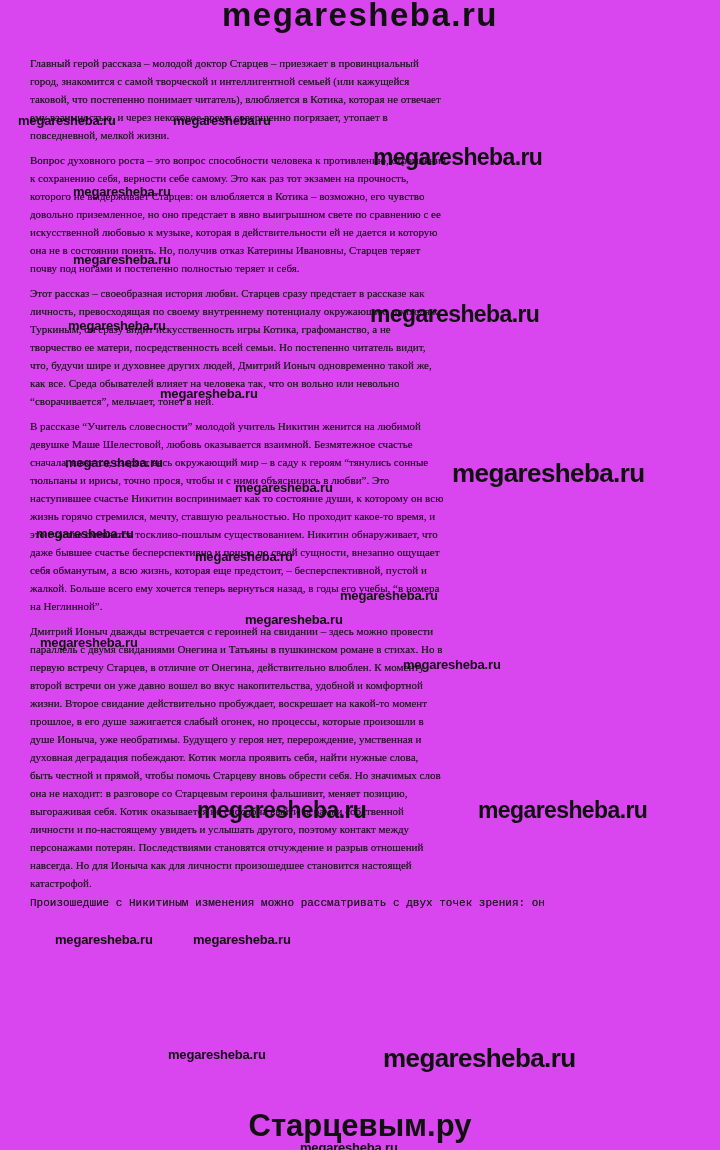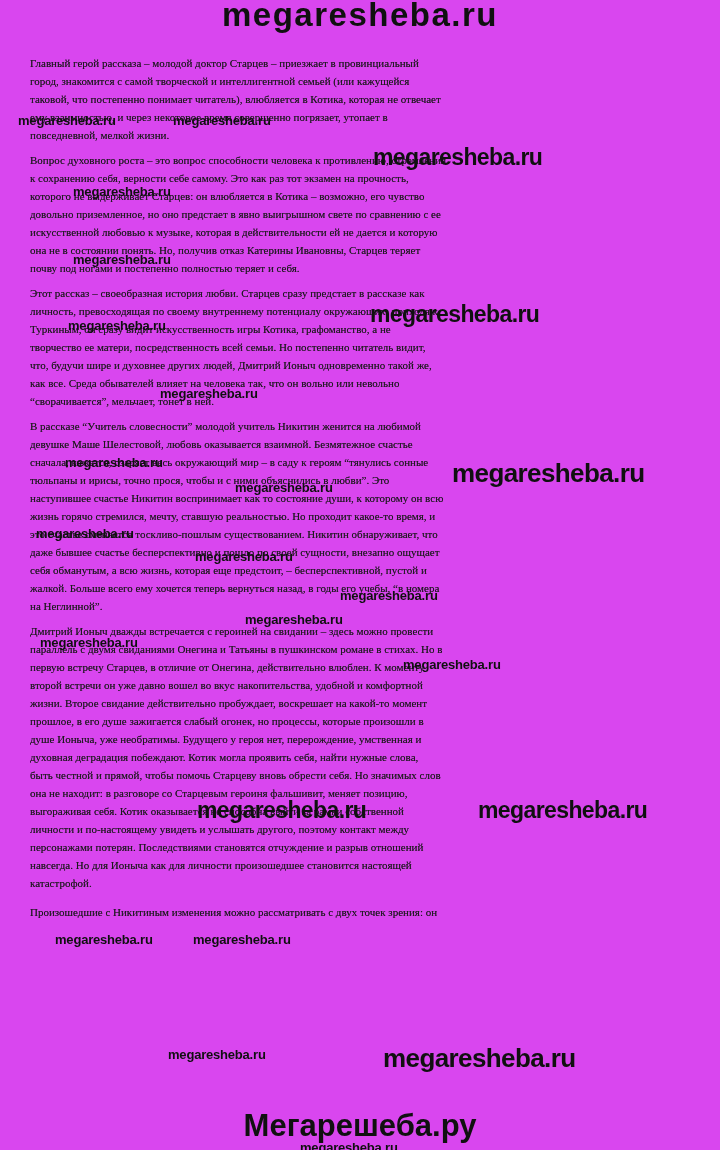--- a/index.html
+++ b/index.html
@@ -13,21 +13,21 @@
     font-family:"Liberation Sans",sans-serif;font-weight:bold;
     font-size:33px;letter-spacing:1.5px;line-height:38px;color:#101010;
   }
   .textblock{
     position:absolute;left:30px;top:54px;width:688px;
     font-size:11px;line-height:18px;color:#1b1b1b;
     text-shadow:0 0 .3px rgba(0,0,0,.55);
   }
   .para{margin:7px 0 0 0;white-space:pre-line;}
   .para:first-child{margin-top:0;}
-  .para.spaced{margin-top:11px;}
+  .para.spaced{margin-top:2px;font-family:Liberation Mono, monospace;}
   .wm{
     position:absolute;font-family:"Liberation Sans",sans-serif;font-weight:bold;
     color:#101010;white-space:nowrap;line-height:1;
   }
   .wm.s{font-size:13px;letter-spacing:-0.2px;}
   .wm.m{font-size:23px;letter-spacing:-0.6px;}
   .wm.l{font-size:26px;letter-spacing:-0.6px;}
   .footer-brand{
     position:absolute;top:1106px;left:0;width:100%;text-align:center;
     font-family:"Liberation Sans",sans-serif;font-weight:bold;
@@ -80,21 +80,21 @@
 духовная деградация побеждают. Котик могла проявить себя, найти нужные слова,
 быть честной и прямой, чтобы помочь Старцеву вновь обрести себя. Но значимых слов
 она не находит: в разговоре со Старцевым героиня фальшивит, меняет позицию,
 выгораживая себя. Котик оказывается не способна выйти за рамки собственной
 личности и по-настоящему увидеть и услышать другого, поэтому контакт между
 персонажами потерян. Последствиями становятся отчуждение и разрыв отношений
 навсегда. Но для Ионыча как для личности произошедшее становится настоящей
 катастрофой.</p>
       <p class="para spaced">Произошедшие с Никитиным изменения можно рассматривать с двух точек зрения: он</p>
     </div>
-  <div class="footer-brand">Мегарешеба.ру</div>
+  <div class="footer-brand">Старцевым.ру</div>
 <span class="wm s" style="left: 18px; top: 114px;">megaresheba.ru</span>
     <span class="wm s" style="left: 173px; top: 114px;">megaresheba.ru</span>
     <span class="wm m" style="left: 373px; top: 146px;">megaresheba.ru</span>
     <span class="wm s" style="left: 73px; top: 185px;">megaresheba.ru</span>
     <span class="wm s" style="left: 73px; top: 253px;">megaresheba.ru</span>
     <span class="wm m" style="left: 370px; top: 303px;">megaresheba.ru</span>
     <span class="wm s" style="left: 68px; top: 319px;">megaresheba.ru</span>
     <span class="wm s" style="left: 160px; top: 387px;">megaresheba.ru</span>
     <span class="wm s" style="left: 65px; top: 456px;">megaresheba.ru</span>
     <span class="wm l" style="left: 452px; top: 460px;">megaresheba.ru</span>

